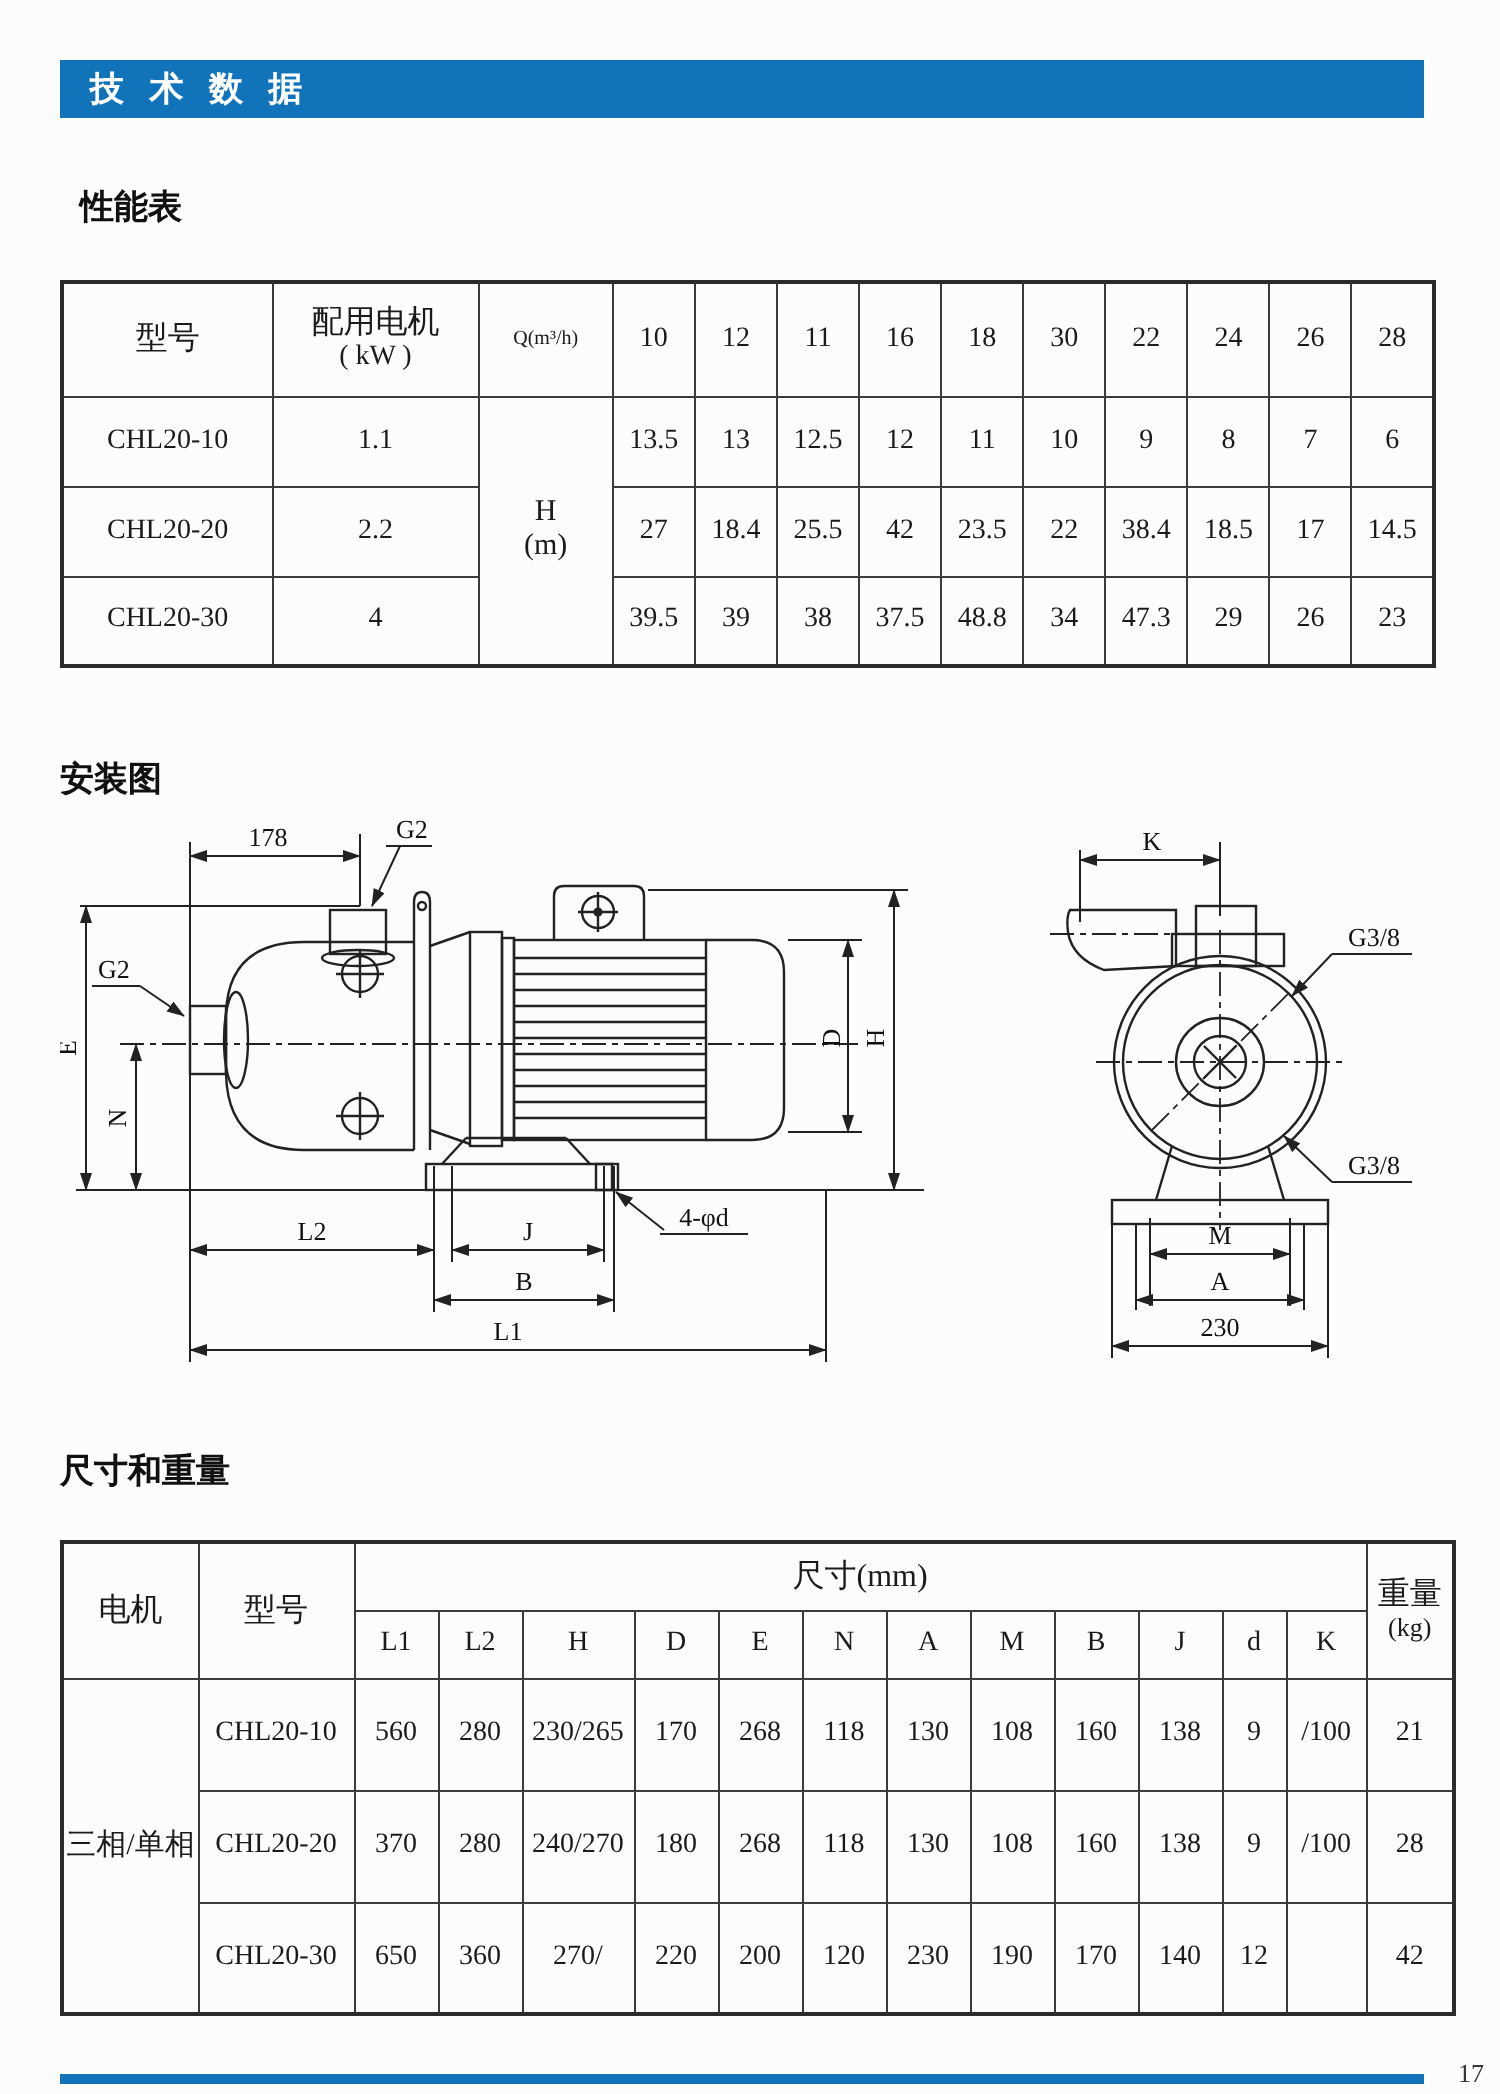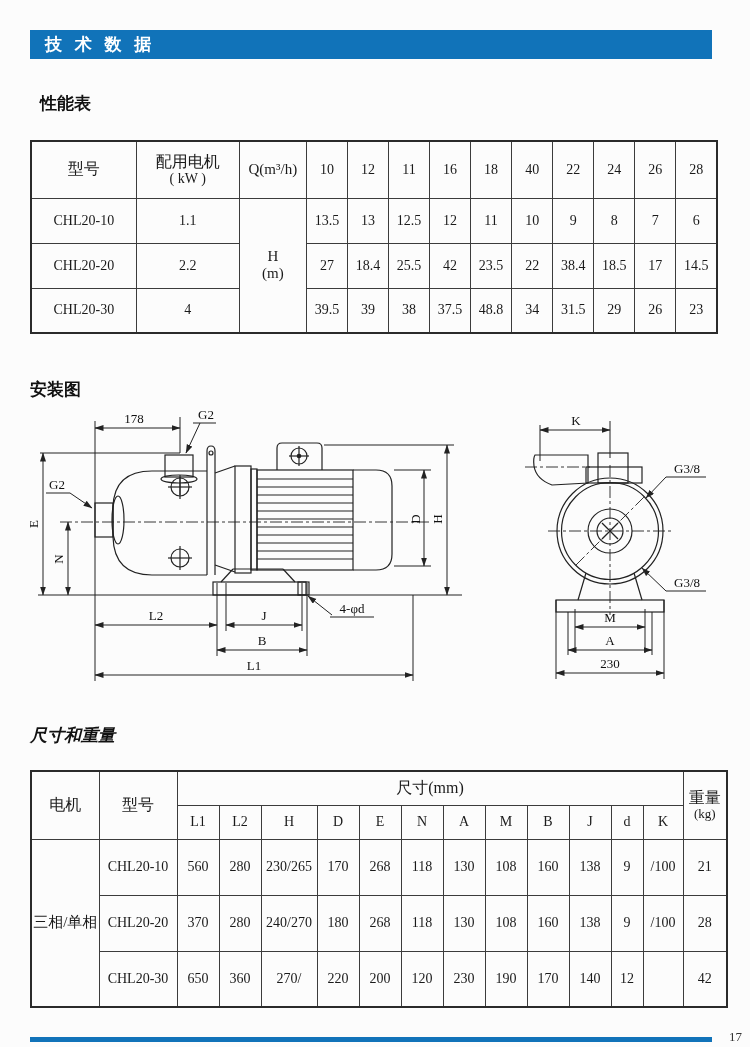--- a/index.html
+++ b/index.html
@@ -58,27 +58,27 @@
       <col style="width:41px">
         <col style="width:41px">
     </colgroup>
     <tbody>
         <tr style="height:57px">
       <th class="cn">型号</th>
       <th class="cn small-gap">
         <div>配用电机</div>
         <div style="font-size:14px">( kW )</div>
       </th>
-      <th style="font-size:15px">Q(m³/h)</th>
+      <th style="font-size:10px">Q(m³/h)</th>
       <th>10</th>
       <th>12</th>
       <th>11</th>
       <th>16</th>
       <th>18</th>
-      <th>40</th>
+      <th>30</th>
       <th>22</th>
       <th>24</th>
       <th>26</th>
       <th>28</th>
     </tr>
     <tr style="height:45px">
       <td>CHL20-10</td>
       <td>1.1</td>
       <td rowspan="3" class="small-gap" style="font-size:15px">
         <div>H</div>
@@ -111,21 +111,21 @@
     </tr>
     <tr style="height:45px">
       <td>CHL20-30</td>
       <td>4</td>
       <td>39.5</td>
       <td>39</td>
       <td>38</td>
       <td>37.5</td>
       <td>48.8</td>
       <td>34</td>
-      <td>31.5</td>
+      <td>47.3</td>
       <td>29</td>
       <td>26</td>
       <td>23</td>
     </tr>
   </tbody>
     </table>
 
   <div class="abs sec" style="left:30px;top:378px;">安装图</div>
 
   <svg class="abs" style="left:30px;top:403px;" width="690" height="300" viewBox="0 0 690 300">
@@ -287,21 +287,21 @@
 
       <text x="546" y="22" text-anchor="middle">K</text>
       <text x="657" y="70" text-anchor="middle">G3/8</text>
       <text x="657" y="184" text-anchor="middle">G3/8</text>
       <text x="580" y="219" text-anchor="middle">M</text>
       <text x="580" y="242" text-anchor="middle">A</text>
       <text x="580" y="265" text-anchor="middle">230</text>
     </g>
   </svg>
 
-  <div class="abs sec" style="left:30px;top:724px;font-style:italic;">尺寸和重量</div>
+  <div class="abs sec" style="left:30px;top:724px;">尺寸和重量</div>
 
   <table class="tbl abs" style="left:30px;top:770px;">
     <colgroup>
       <col style="width:68px">
         <col style="width:78px">
       <col style="width:42px">
         <col style="width:42px">
         <col style="width:56px">
         <col style="width:42px">
       <col style="width:42px">

